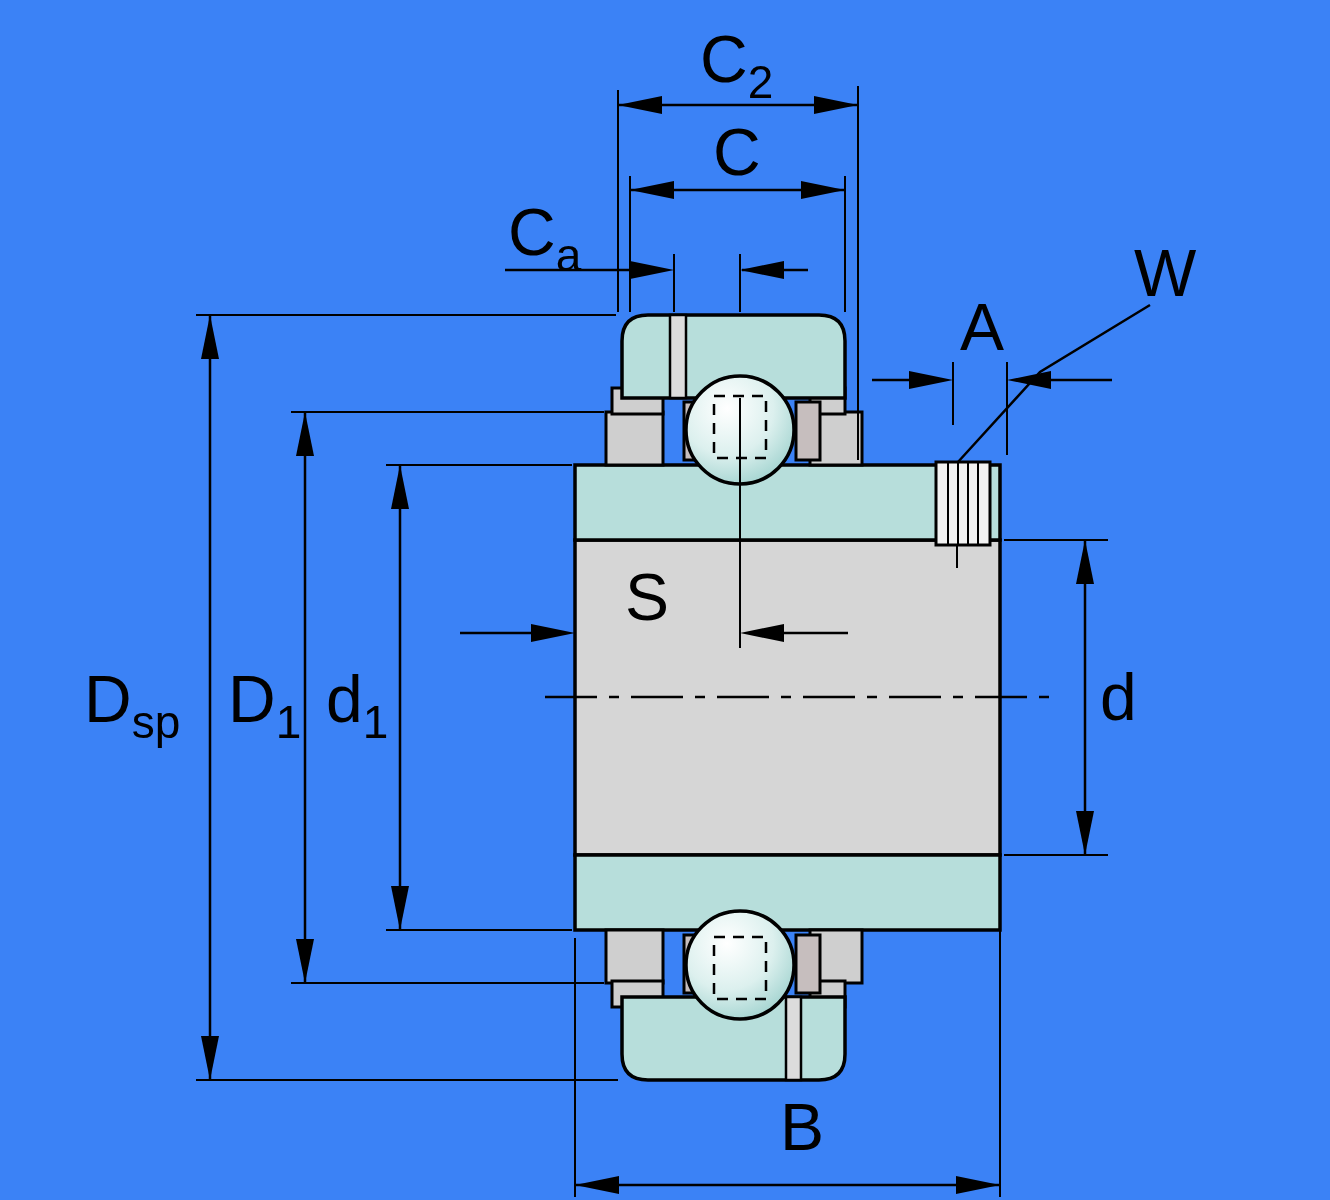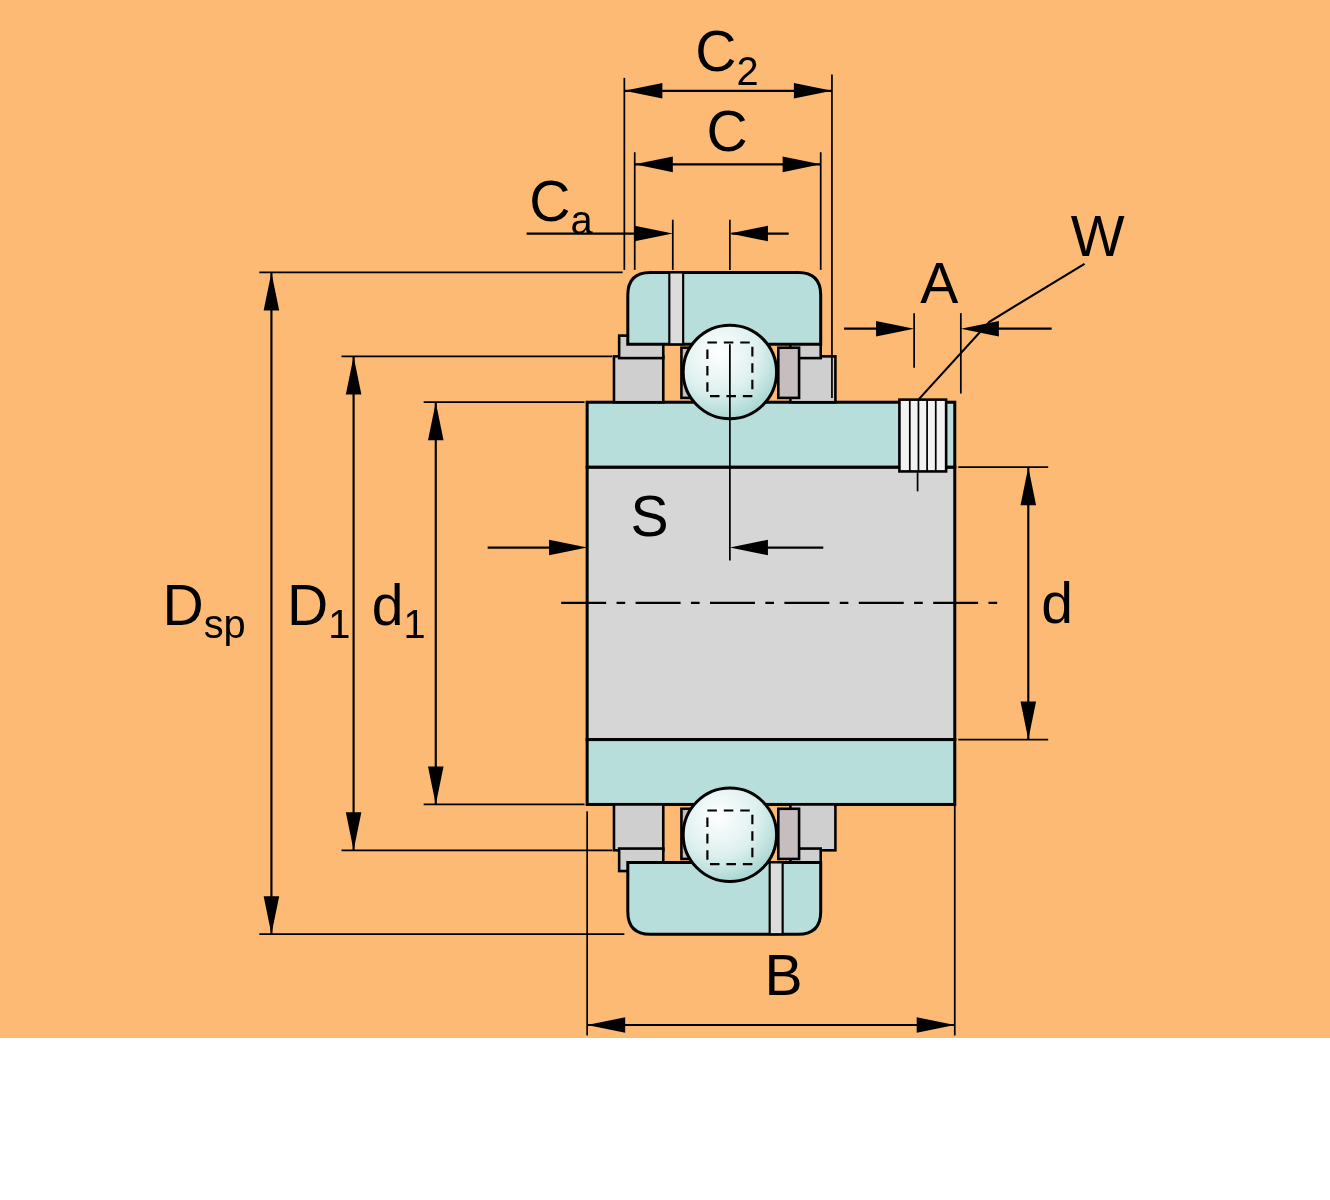--- a/index.html
+++ b/index.html
@@ -1,20 +1,20 @@
 <!DOCTYPE html>
 <html><head>
 <meta charset="utf-8">
 <style>
   html, body { margin: 0; padding: 0; background: #ffffff; }
   .stage {
     width: 1330px;
-    height: 1038px;
+    height: 1200px;
     position: relative;
-    background: #fdba74;
+    background: #3b82f6;
     overflow: hidden;
   }
   .stage svg { display: block; width: 100%; height: 100%; }
   text, tspan {
     font-family: "Liberation Sans", sans-serif;
     fill: #000000;
   }
 </style>
 </head>
 <body>

